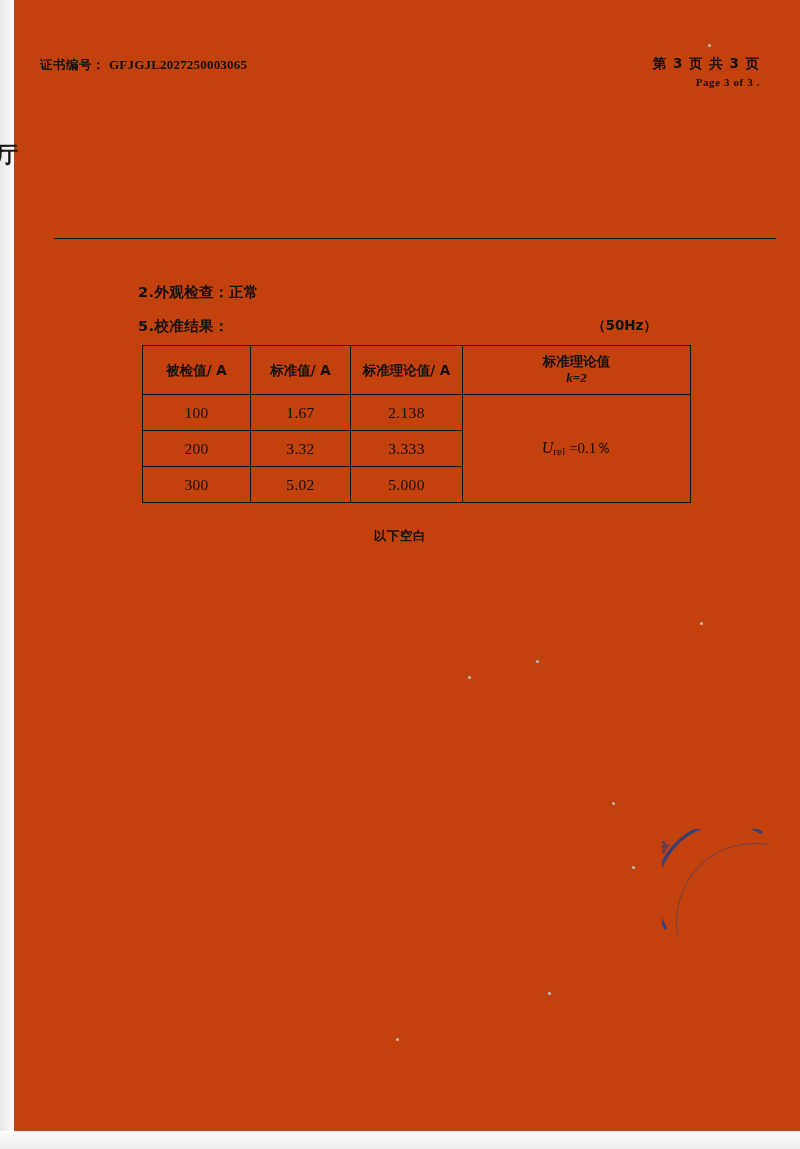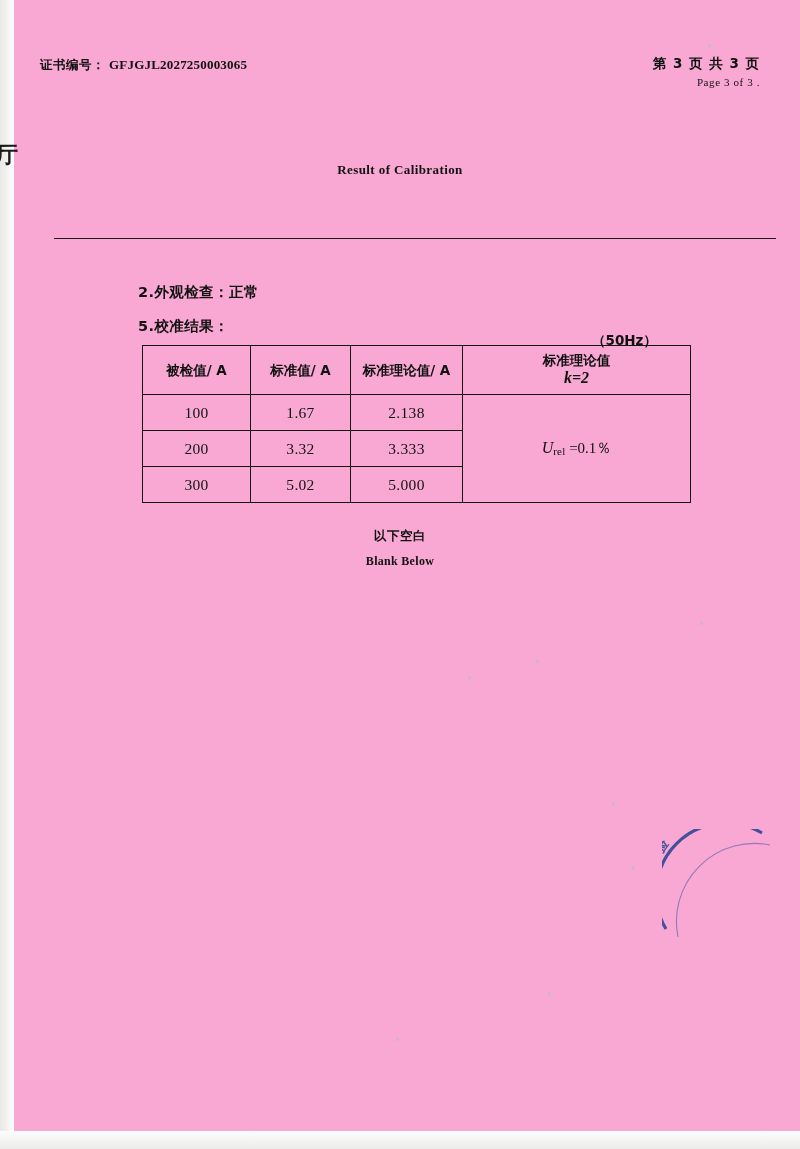--- a/index.html
+++ b/index.html
@@ -8,21 +8,21 @@
     background: #ffffff;
   }
   body {
     font-family: "Liberation Serif", serif;
     color: #111;
   }
   #page {
     position: relative;
     width: 800px;
     height: 1149px;
-    background: #f9a8d4;
+    background: #c2410c;
     overflow: hidden;
   }
 
   
   .scan-edge-left {
     position: absolute;
     left: 0; top: 0;
     width: 14px; height: 1149px;
     background: linear-gradient(to right, #e8e8e6 0%, #fdfdfd 100%);
   }
@@ -70,21 +70,21 @@
   .page-no .cn {
     font-family: "DejaVu Sans", sans-serif;
     font-size: 13.5px;
     font-weight: 700;
     letter-spacing: 1px;
     white-space: nowrap;
   }
   .page-no .en {
     font-family: "Liberation Serif", serif;
     font-size: 11px;
-    font-weight: 400;
+    font-weight: 700;
     margin-top: 3px;
     letter-spacing: 0.6px;
     white-space: nowrap;
   }
 
   
   .margin-mark {
     position: absolute;
     left: -4px;
     top: 140px;
@@ -143,21 +143,21 @@
     top: 317px;
     font-family: "DejaVu Sans", sans-serif;
     font-size: 14.5px;
     font-weight: 700;
     letter-spacing: 0.4px;
     white-space: nowrap;
   }
   .freq-note {
     position: absolute;
     left: 592px;
-    top: 332px;
+    top: 317px;
     font-family: "DejaVu Sans", sans-serif;
     font-size: 13.5px;
     font-weight: 700;
     white-space: nowrap;
     text-align: right;
   }
 
   
   .tbl-wrap {
     position: absolute;
@@ -182,21 +182,21 @@
   table.result td.head {
     font-family: "DejaVu Sans", sans-serif;
     font-size: 13.5px;
     font-weight: 700;
     height: 48px;
     line-height: 1.25;
   }
   table.result td.head .sub {
     font-family: "Liberation Serif", serif;
     font-weight: 700;
-    font-size: 16px;
+    font-size: 13px;
     text-align: center;
   }
   table.result td.head .sub i {
     font-style: italic;
   }
   table.result td.val {
     height: 35px;
     font-size: 15.5px;
     letter-spacing: 0.3px;
   }
@@ -278,21 +278,20 @@
   </div>
 
   <div class="page-no">
     <div class="cn">第 3 页  共 3 页</div>
     <div class="en">Page  3  of  3 .</div>
   </div>
 
   <div class="margin-mark">厅</div>
 
   <div class="title-block">
-    <div class="title-en">Result of Calibration</div>
   </div>
 
   <div class="rule"></div>
 
   <div class="line-appearance">2.外观检查：正常</div>
   <div class="line-results">5.校准结果：</div>
   <div class="freq-note">（50Hz）</div>
 
   <div class="tbl-wrap">
     <table class="result">
@@ -331,21 +330,20 @@
           <td class="val">300</td>
           <td class="val">5.02</td>
           <td class="val">5.000</td>
         </tr>
       </tbody>
     </table>
   </div>
 
   <div class="blank-block">
     <div class="blank-cn">以下空白</div>
-    <div class="blank-en">Blank Below</div>
   </div>
 
   <div class="stamp">
     <svg width="120" height="120" viewBox="0 0 120 120" aria-hidden="true">
       <defs>
         <path id="arcpath" d="M 6,96 A 64,64 0 0 1 96,6" fill="none"></path>
       </defs>
       <path d="M 4,100 A 70,70 0 0 1 100,4" fill="none" stroke="#1b3f8f" stroke-width="3.2"></path>
       <path d="M 16,108 A 78,78 0 0 1 108,16" fill="none" stroke="#1b3f8f" stroke-width="1.1" opacity="0.55"></path>
       <text font-family="DejaVu Sans, sans-serif" font-size="13" font-weight="700" fill="#1b3f8f" letter-spacing="3">

